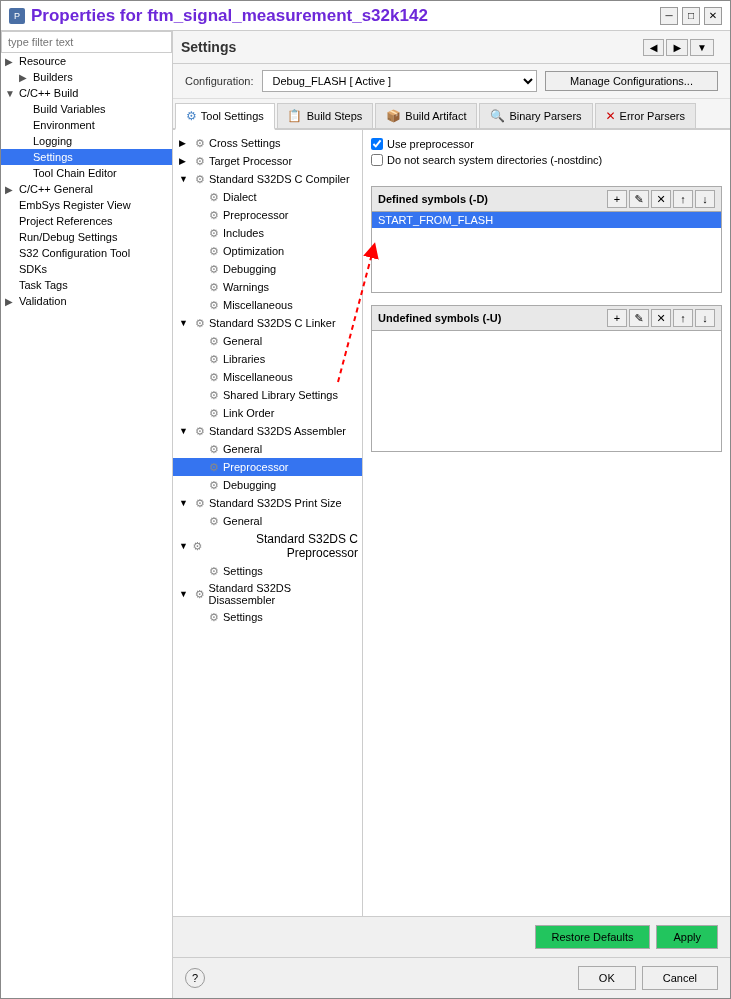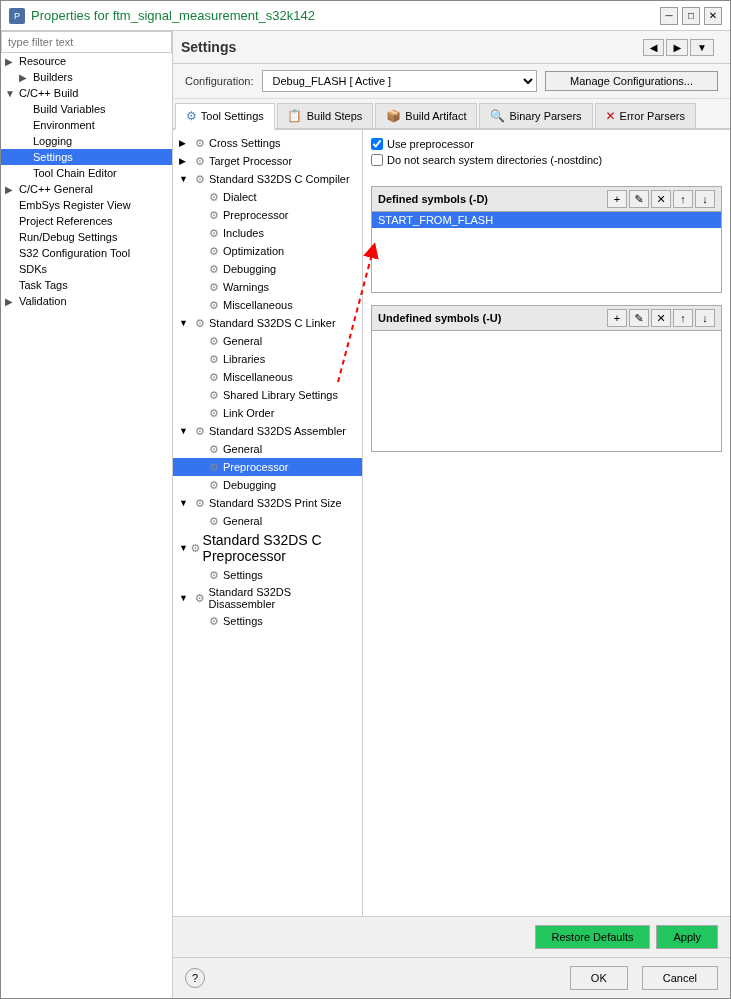--- a/index.html
+++ b/index.html
@@ -38,22 +38,23 @@
       height: 16px;
       background: #4a6fa5;
       border-radius: 2px;
       display: flex;
       align-items: center;
       justify-content: center;
       color: white;
       font-size: 9px;
     }
     .title-text {
-      font-size: 13px;
-      color: #15803d;
+      font-size: 17px;
+      color: #6d28d9;
+      font-weight: bold;
     }
     .title-controls {
       display: flex;
       gap: 4px;
     }
     .title-btn {
       width: 18px;
       height: 18px;
       border: 1px solid #999;
       background: #f0f0f0;
@@ -276,21 +277,21 @@
       display: flex;
       justify-content: space-between;
       align-items: center;
       padding: 8px 12px;
       background: #f0f0f0;
       border-top: 1px solid #ccc;
     }
     .footer-left {}
     .footer-right {
       display: flex;
-      gap: 14px;
+      gap: 6px;
       margin-left: 32px;
     }
     .footer-btn {
       padding: 5px 20px;
       font-size: 11px;
       border: 1px solid #aaa;
       background: #f0f0f0;
       cursor: pointer;
     }
     .footer-btn.ok {
@@ -569,21 +570,21 @@
                 <span style="font-size:11px;">Standard S32DS Print Size</span>
               </div>
               <div class="settings-tree-item" style="padding-left: 20px;">
                 <span class="stree-expand"> </span>
                 <span class="stree-icon" style="color:#888;font-size:11px;">⚙</span>
                 <span style="font-size:11px;">General</span>
               </div>
               <div class="settings-tree-item" style="padding-left: 6px;">
                 <span class="stree-expand">▼</span>
                 <span class="stree-icon" style="color:#888;font-size:11px;">⚙</span>
-                <span style="font-size:14px;">Standard S32DS C Preprocessor</span>
+                <span style="font-size:12px;text-align:right;">Standard S32DS C Preprocessor</span>
               </div>
               <div class="settings-tree-item" style="padding-left: 20px;">
                 <span class="stree-expand"> </span>
                 <span class="stree-icon" style="color:#888;font-size:11px;">⚙</span>
                 <span style="font-size:11px;">Settings</span>
               </div>
               <div class="settings-tree-item" style="padding-left: 6px;">
                 <span class="stree-expand">▼</span>
                 <span class="stree-icon" style="color:#888;font-size:11px;">⚙</span>
                 <span style="font-size:11px;">Standard S32DS Disassembler</span>

